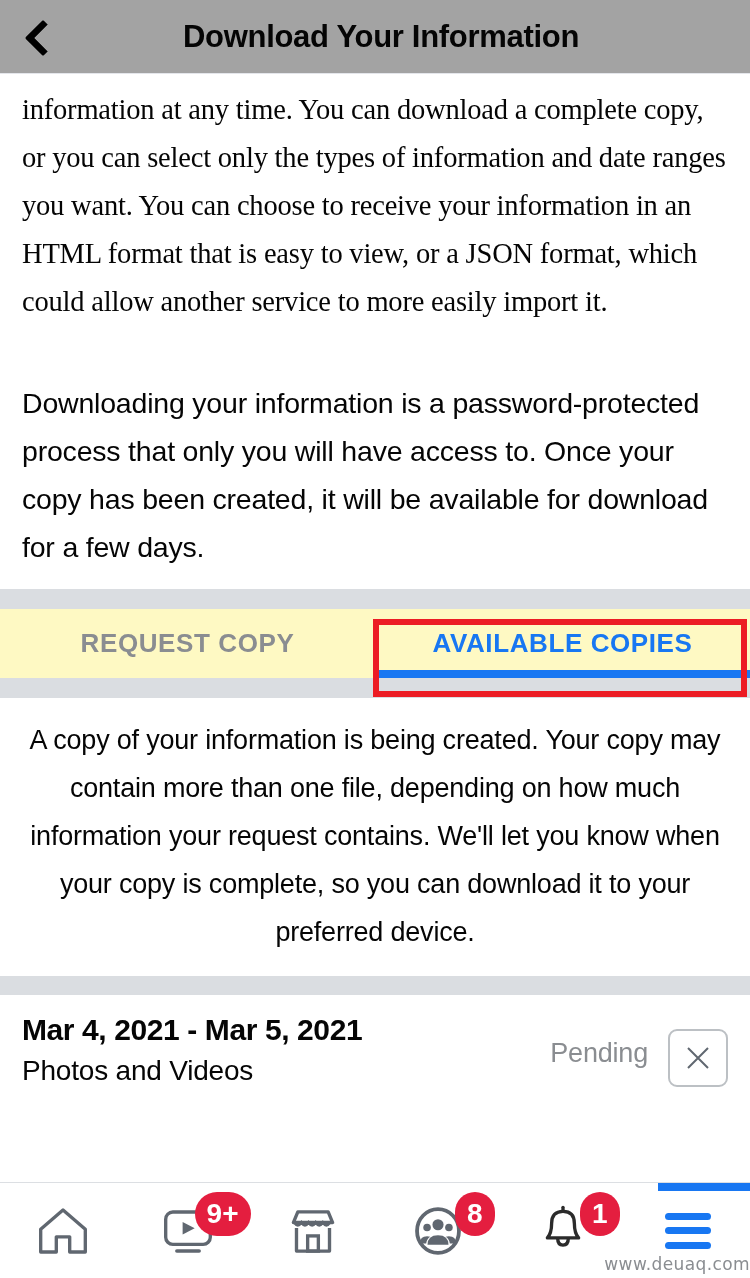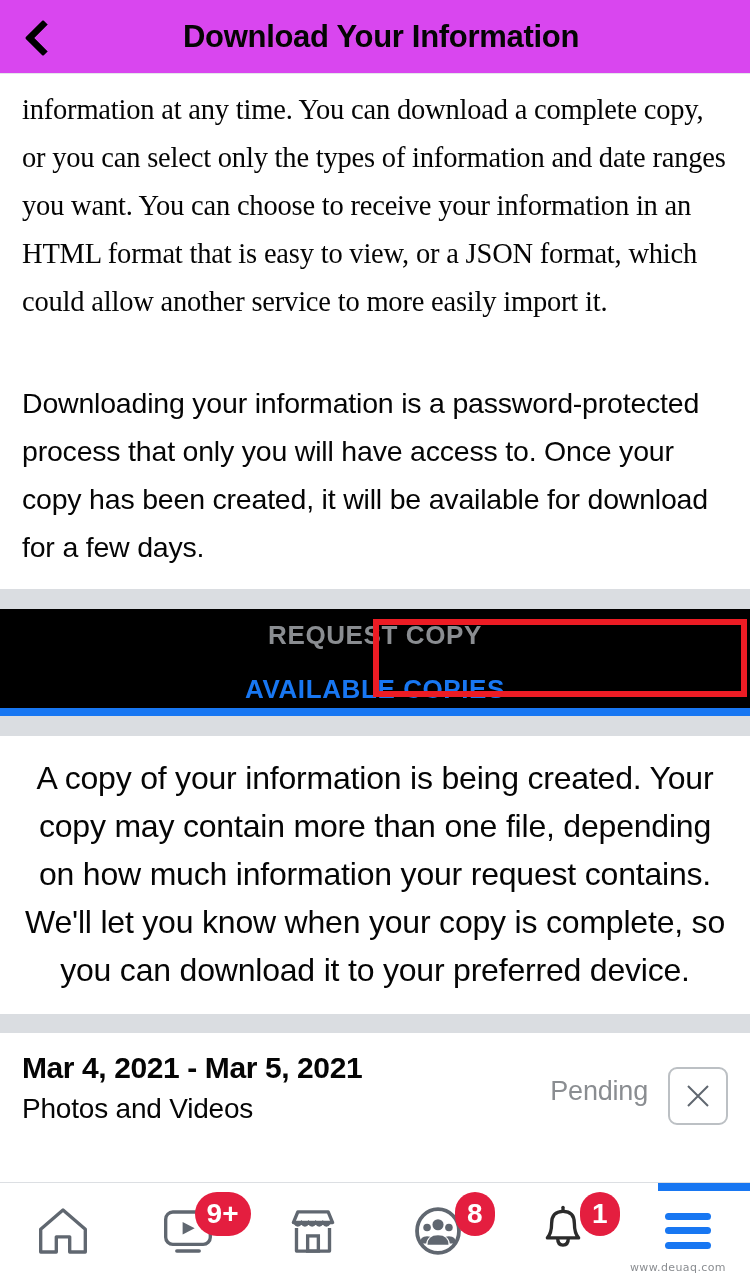--- a/index.html
+++ b/index.html
@@ -14,21 +14,21 @@
     font-family: "Liberation Sans", sans-serif;
     color: #1c1e21;
     position: relative;
   }
 
   
   .header {
     height: 74px;
     display: flex;
     align-items: center;
-    background: #d946ef;
+    background: #a3a3a3;
     border-bottom: 1px solid #e4e6eb;
     position: relative;
     box-sizing: border-box;
   }
   .back-btn {
     width: 72px;
     height: 74px;
     display: flex;
     align-items: center;
     justify-content: center;
@@ -90,24 +90,23 @@
     background: #dadde1;
     width: 100%;
   }
   .band-1 { height: 20px; margin-top: 18px; }
   .band-2 { height: 20px; }
   .band-3 { height: 19px; }
 
   
   .tabs {
     display: flex;
-    height: 107px;
-    background: #000000;
-    position: relative;
-    flex-direction: column;
+    height: 69px;
+    background: #fef9c3;
+    position: relative;
   }
   .tab {
     flex: 1 1 50%;
     display: flex;
     align-items: center;
     justify-content: center;
     font-size: 26px;
     font-weight: bold;
     letter-spacing: 0.6px;
     box-sizing: border-box;
@@ -136,21 +135,21 @@
     z-index: 4;
   }
 
   
   .info-block {
     padding: 18px 22px 20px 22px;
     text-align: center;
   }
   .info-block p {
     margin: 0;
-    font-size: 32px;
+    font-size: 27px;
     line-height: 48px;
     color: #050505;
     letter-spacing: -0.2px;
   }
 
   
   .request-row {
     display: flex;
     align-items: flex-start;
     padding: 14px 22px 0 22px;
@@ -257,23 +256,23 @@
     justify-content: space-between;
   }
   .hamburger span {
     display: block;
     height: 7px;
     border-radius: 4px;
     background: #1877f2;
   }
   .watermark {
     position: absolute;
-    right: 24px;
+    right: 0;
     bottom: 4px;
-    font-size: 11px;
+    font-size: 17px;
     color: #8a8d91;
     letter-spacing: 0.4px;
     font-family: "DejaVu Sans", sans-serif;
   }
 </style>
 </head>
 <body>
 
 <div class="header">
   <div class="back-btn">

